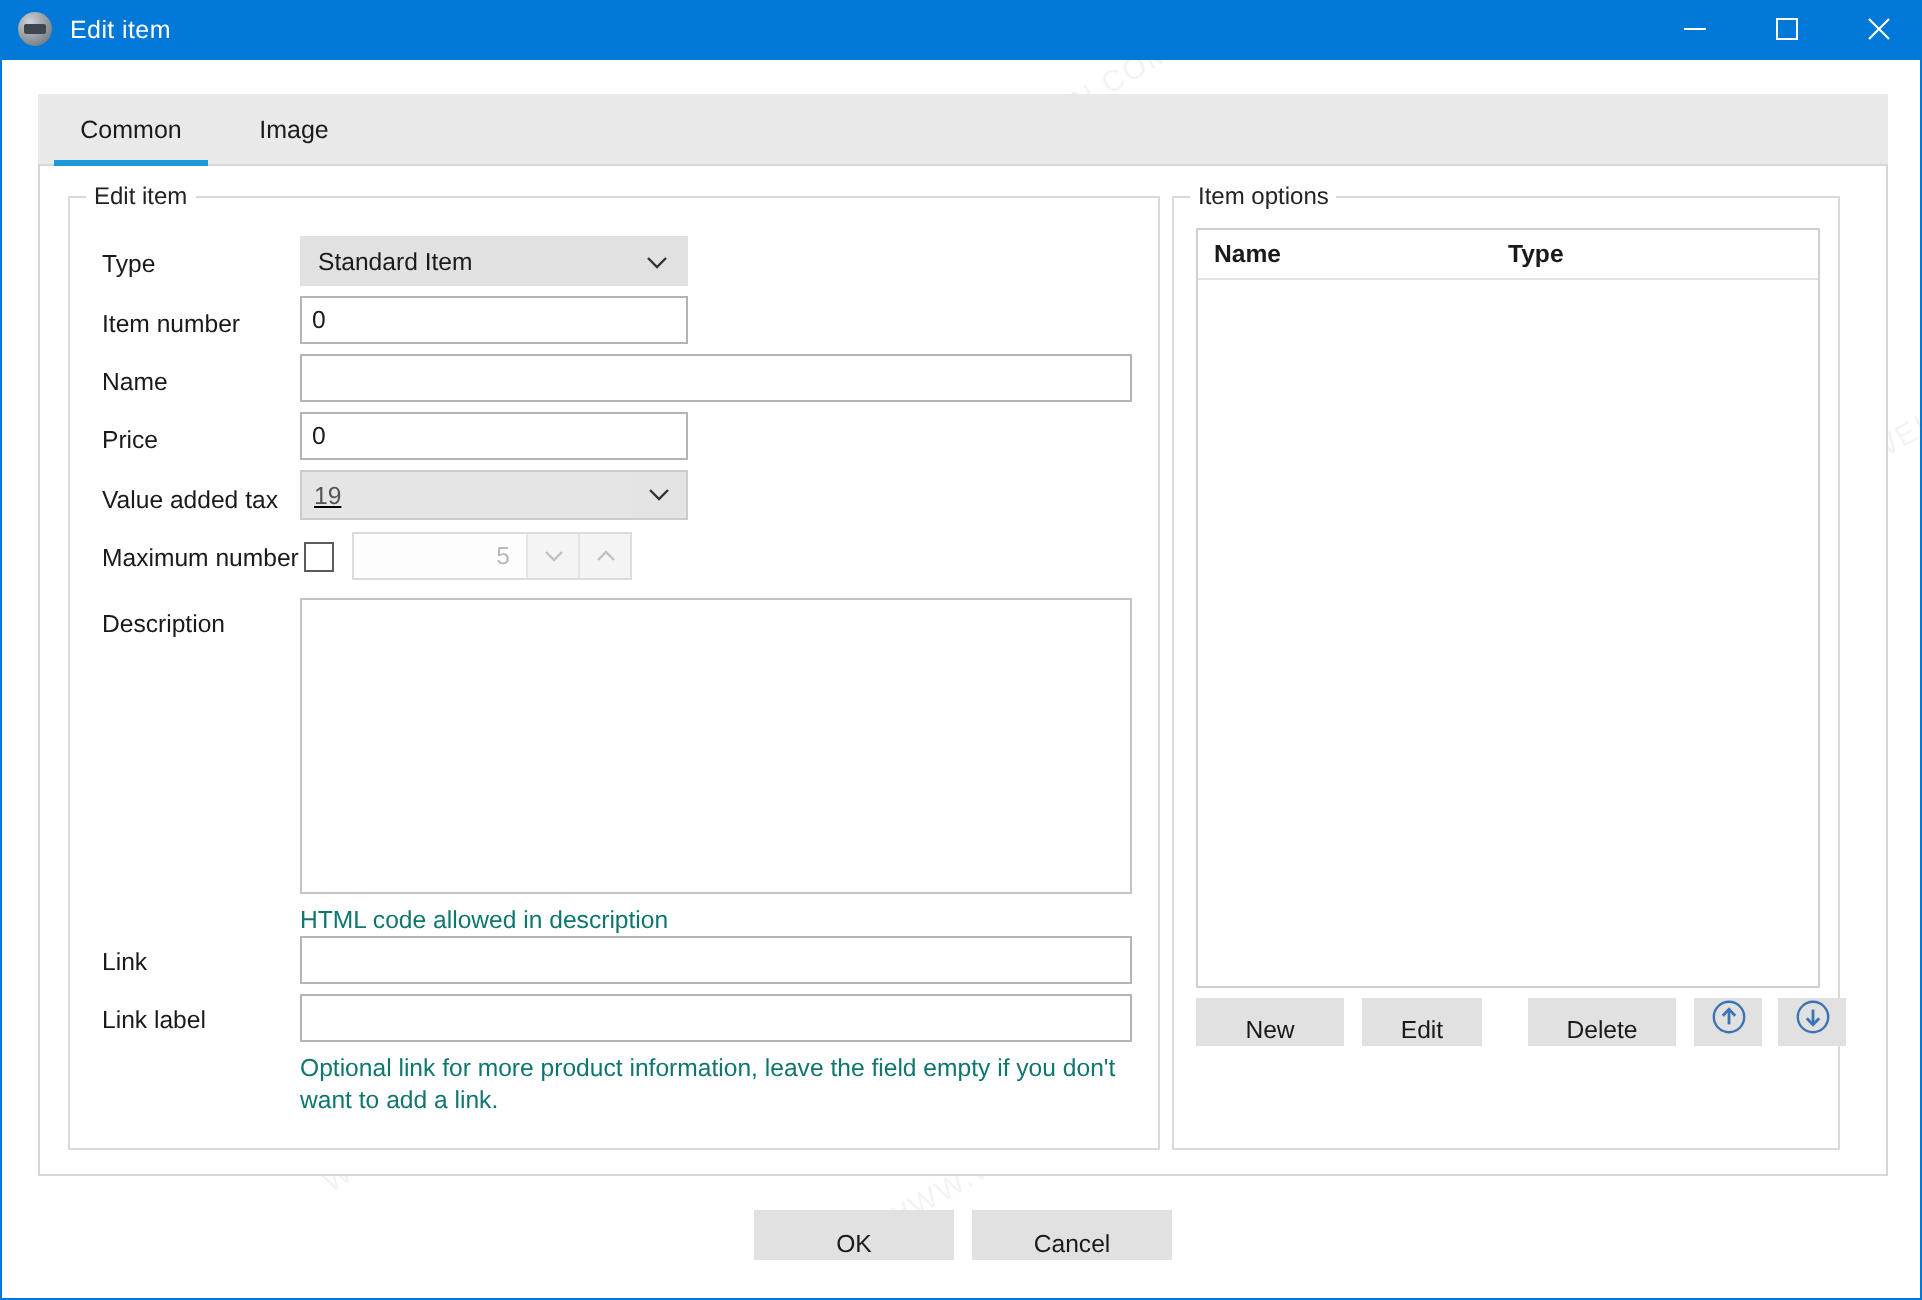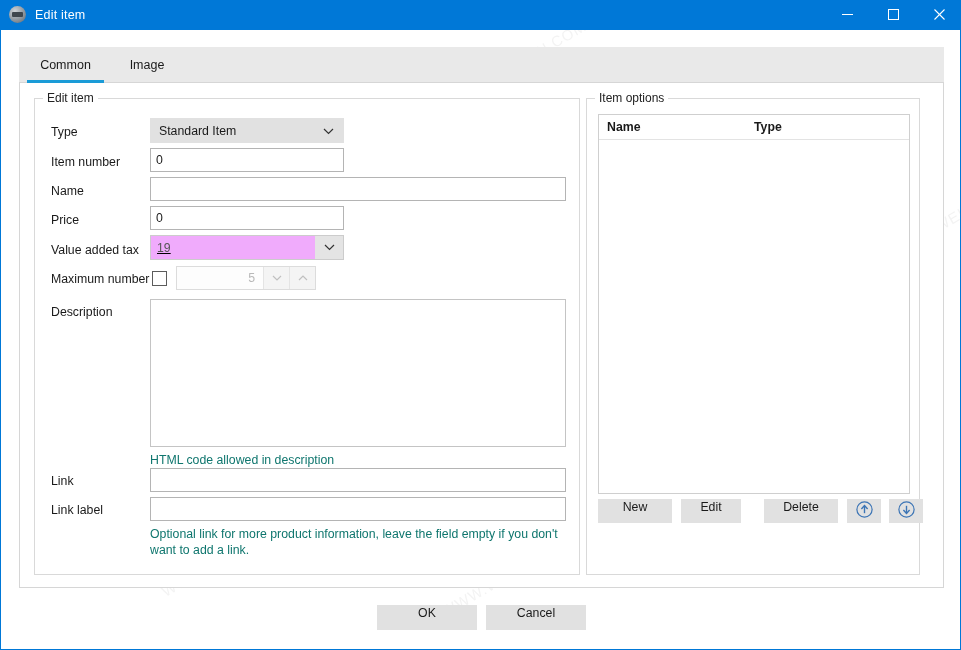--- a/index.html
+++ b/index.html
@@ -142,21 +142,21 @@
     display: flex;
     align-items: center;
     padding-left: 8px;
   }
   .combo-flat .chev { position: absolute; right: 9px; top: 50%; transform: translateY(-50%); }
 
   
   .combo-edit {
     position: absolute;
     border: 1px solid #cccccc;
-    background: #f0abfc;
+    background: #e5e5e5;
     display: flex;
     align-items: center;
     text-decoration: underline;
   }
   .combo-edit .ce-text {
     flex: 1;
     padding-left: 6px;
     font-size: 12.3px;
     color: #555555;
   }
@@ -230,21 +230,21 @@
   #options-body { position: absolute; left: 0; right: 0; top: 25px; bottom: 0; background: #ffffff; }
 
   
   .btn {
     position: absolute;
     background: #e1e1e1;
     border: 1px solid #e1e1e1;
     font-size: 12.3px;
     color: #1a1a1a;
     display: flex;
-    align-items: flex-start;
+    align-items: flex-end;
     justify-content: center;
     white-space: nowrap;
   }
   .iconbtn {
     position: absolute;
     background: #e1e1e1;
     border: 1px solid #e1e1e1;
     display: flex; align-items: center; justify-content: center;
   }
 

